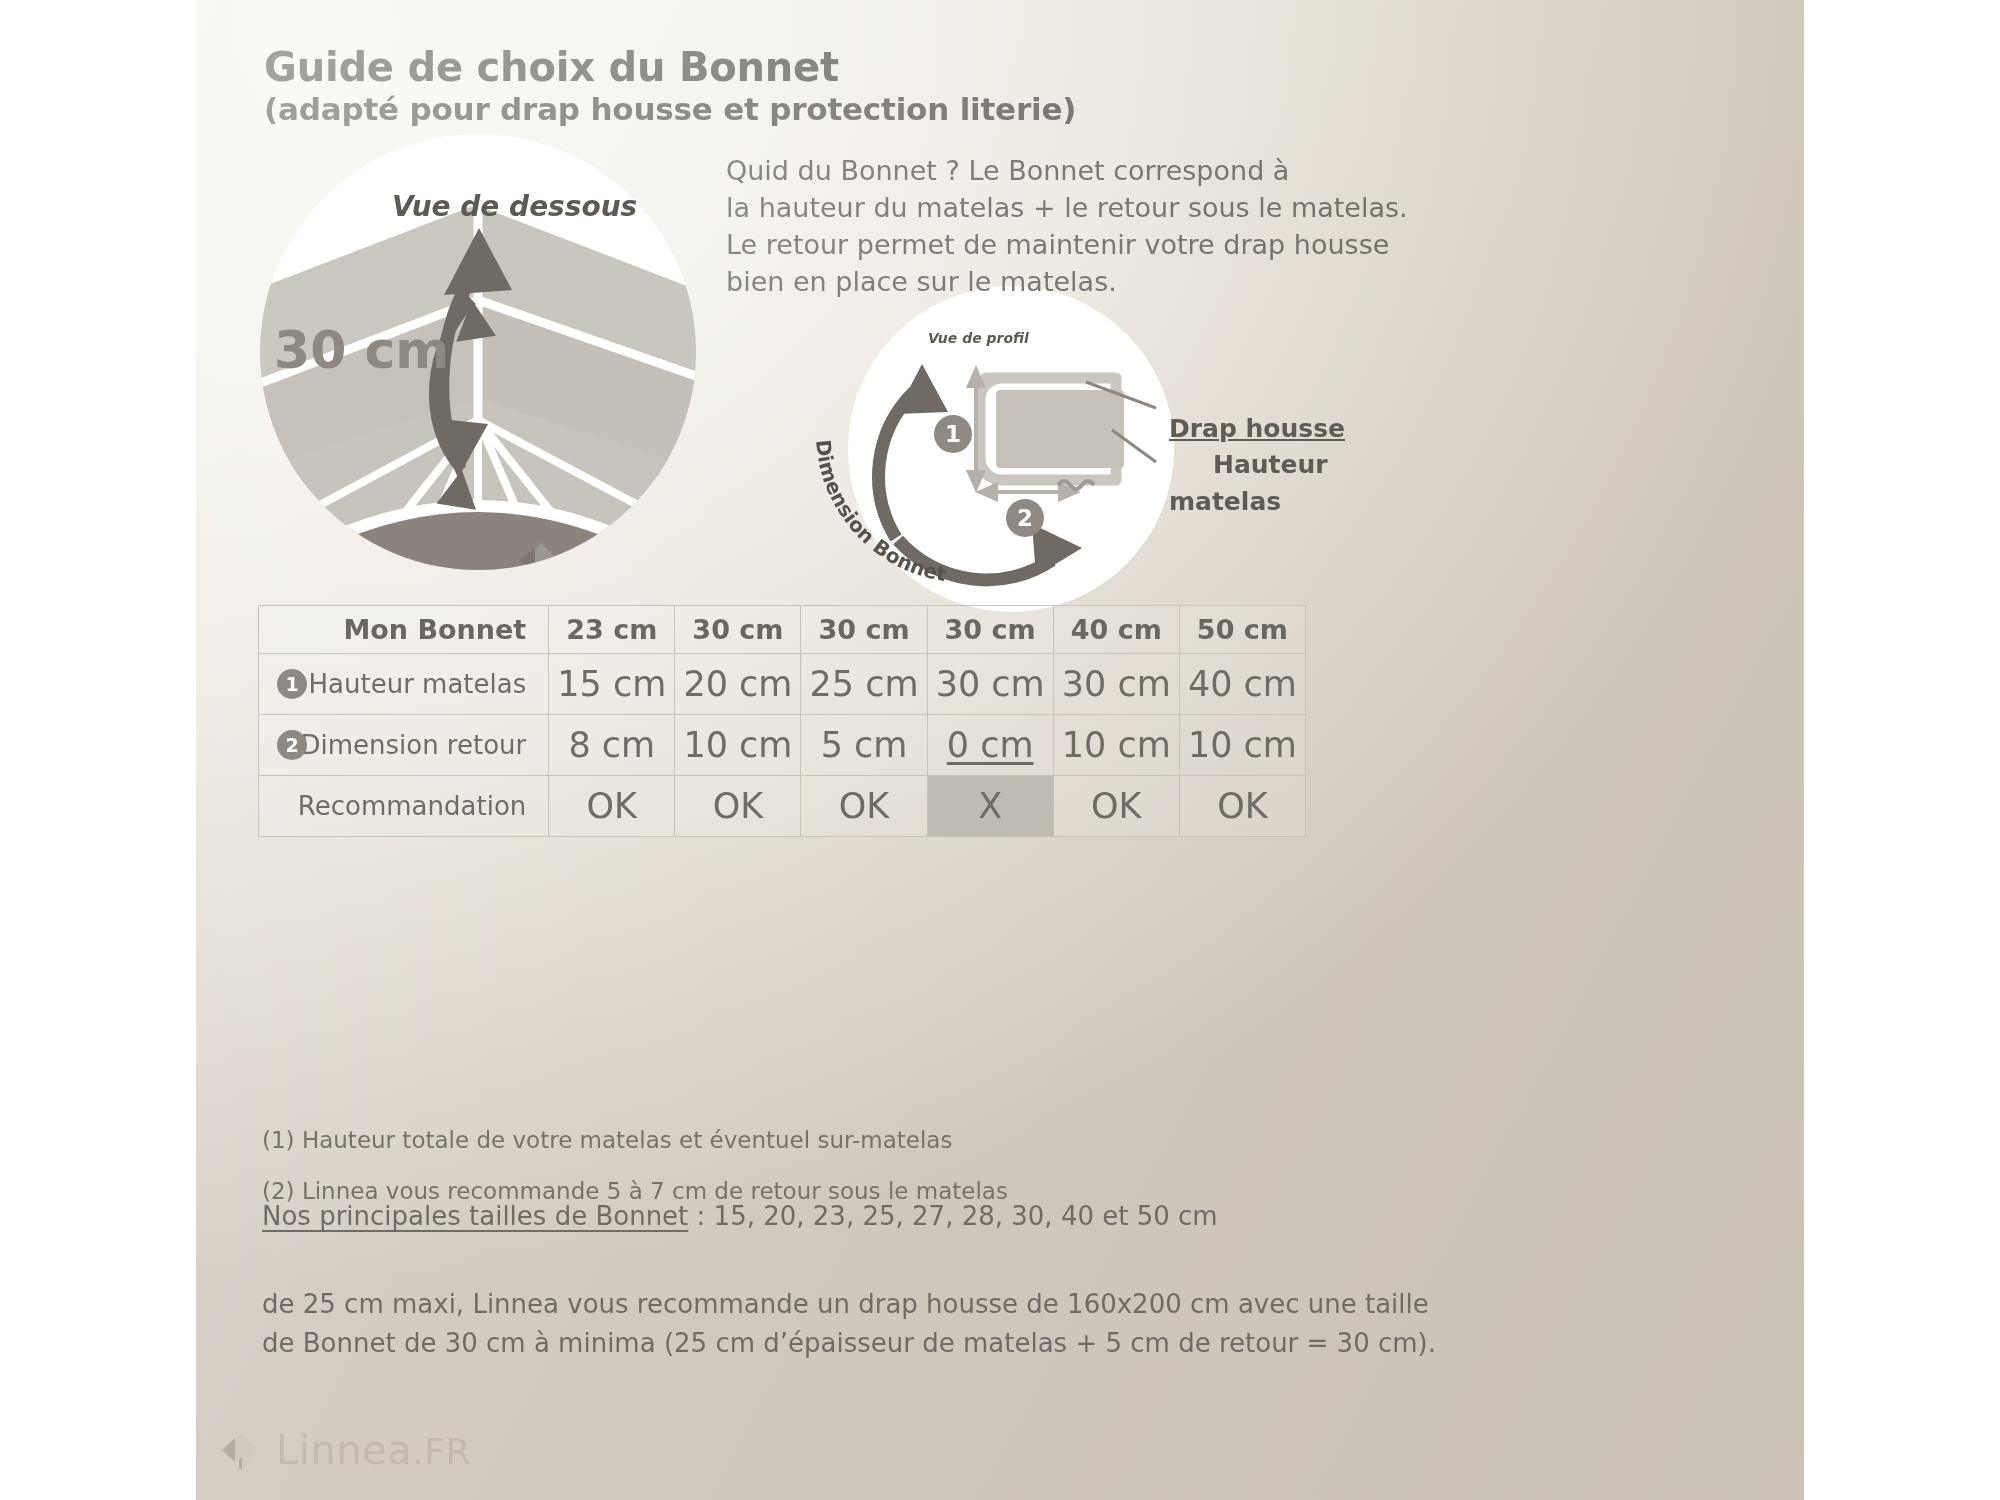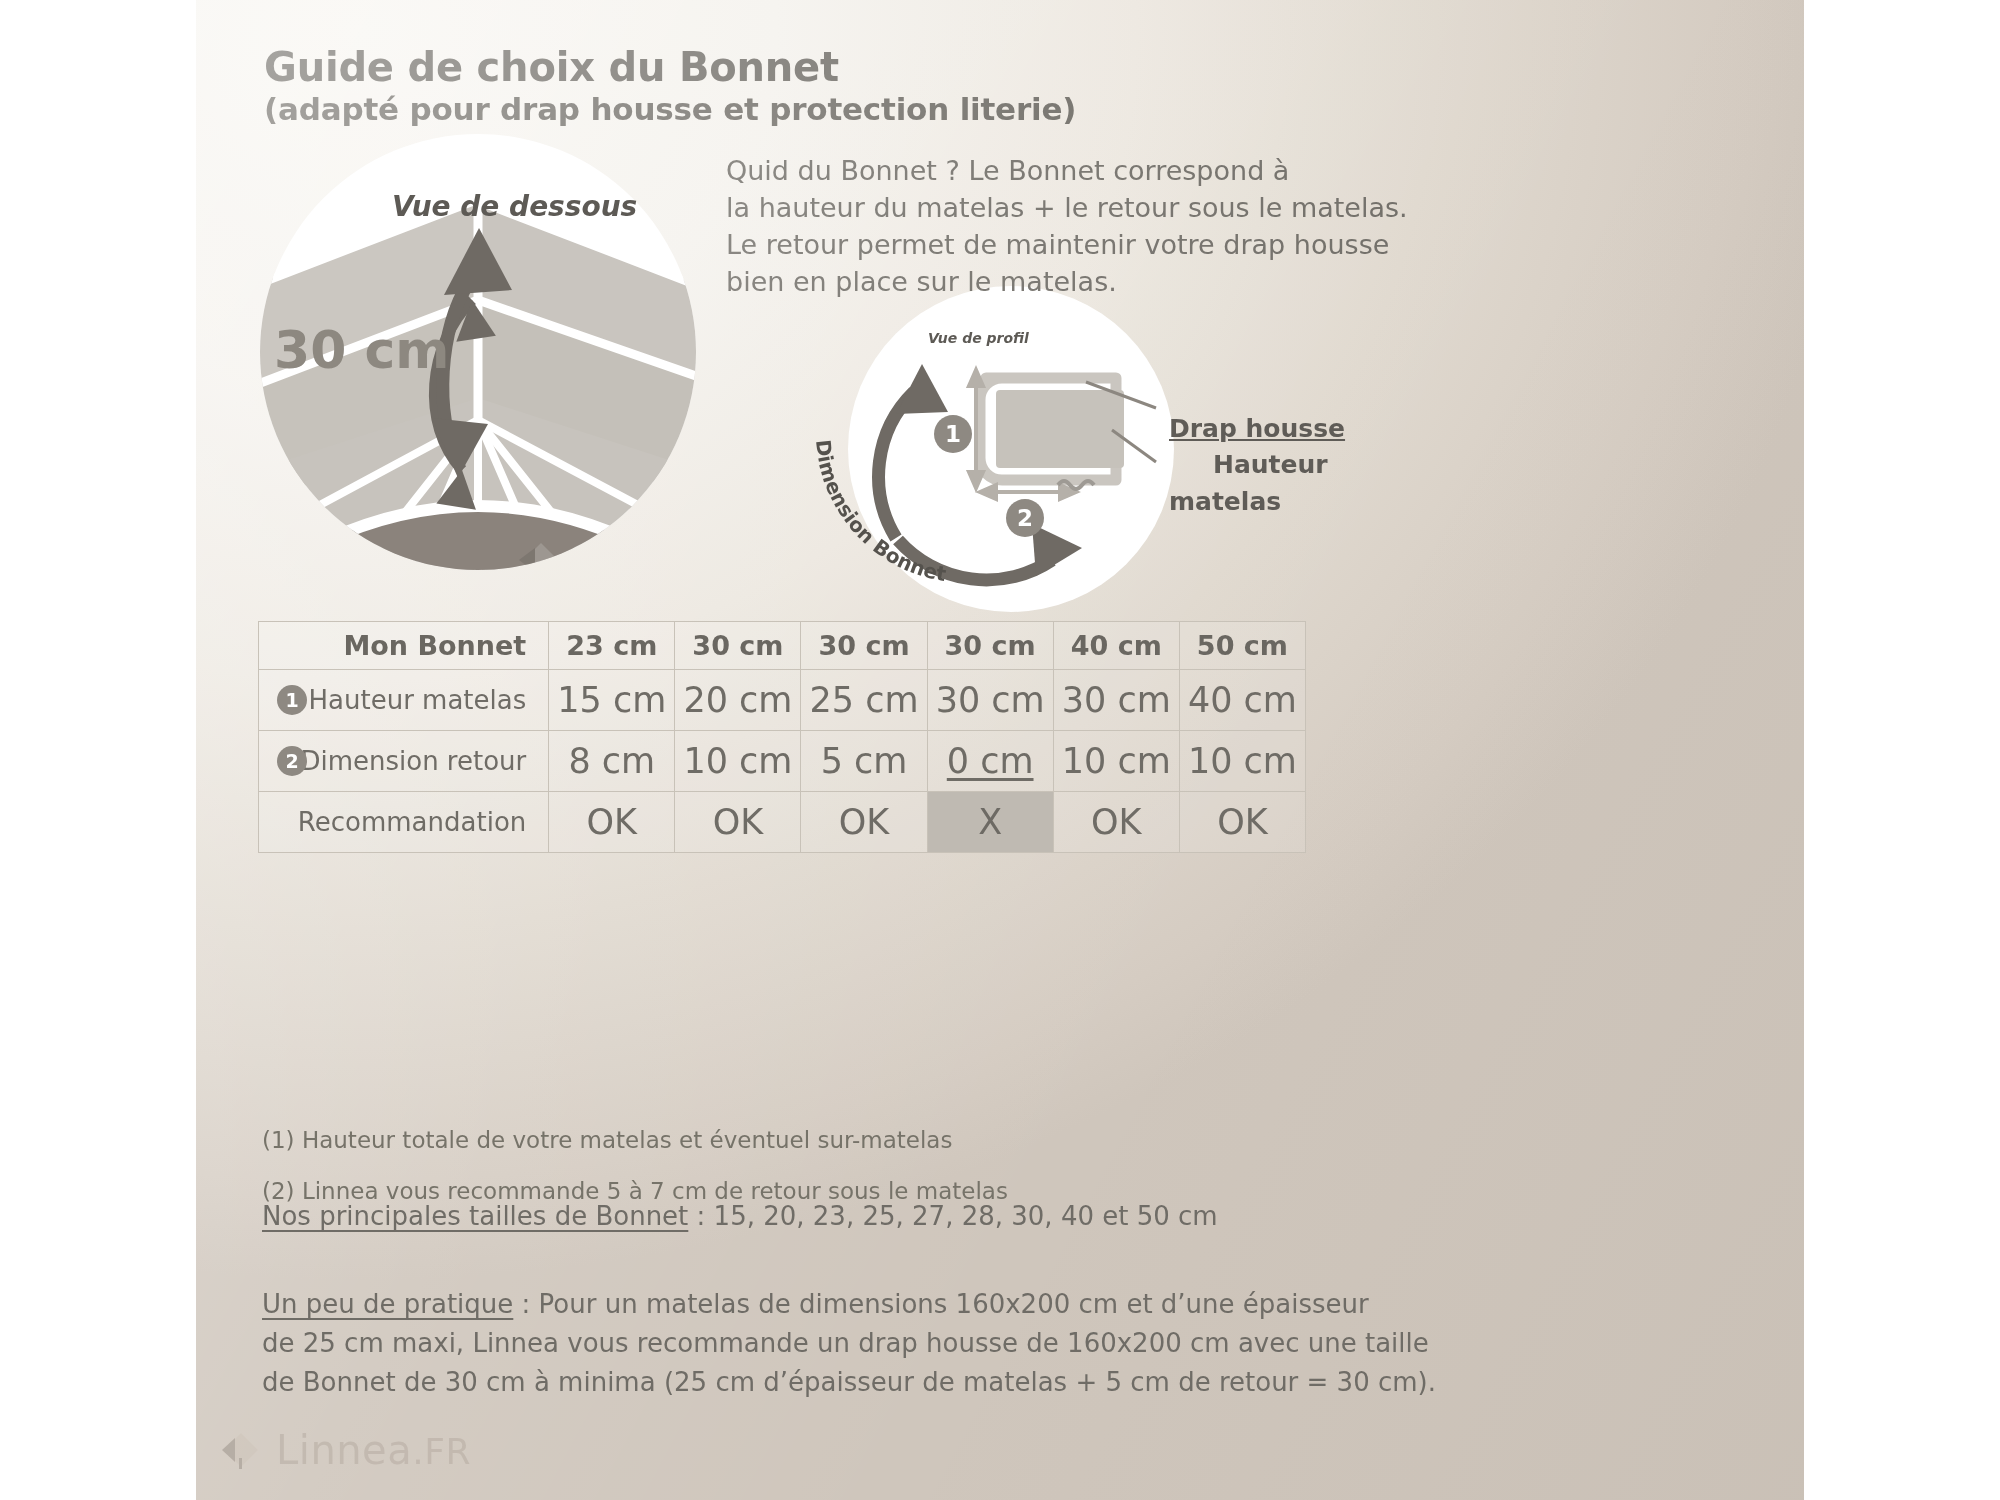--- a/index.html
+++ b/index.html
@@ -88,21 +88,21 @@
   .callout{
     position:absolute;font-size:25px;font-weight:bold;color:#5f5c57;
     white-space:nowrap;z-index:14;
   }
   #lbl-drap{left:973px;top:414px;text-decoration:underline;}
   #lbl-haut1{left:973px;top:450px;margin-left:44px;}
   #lbl-haut2{left:973px;top:487px;}
 
   
   .table-wrap{
-    position:absolute;left:62px;top:621px;width:1048px;height:232px;z-index:15;
+    position:absolute;left:62px;top:605px;width:1048px;height:232px;z-index:15;
   }
   table{
     border-collapse:collapse;width:1048px;height:232px;
     table-layout:fixed;
   }
   table td{
     border:1px solid #c8c2b8;
     color:#6f6c66;
     font-size:35px;
     text-align:center;
@@ -354,21 +354,20 @@
       </table>
     </div>
 
     <div class="fn" id="fn1">(1) Hauteur totale de votre matelas et éventuel sur-matelas</div>
     <div class="fn" id="fn2">(2) Linnea vous recommande 5 à 7 cm de retour sous le matelas</div>
 
     <div class="note" id="note-tailles">
       <span class="uline">Nos principales tailles de Bonnet</span><span> : 15, 20, 23, 25, 27, 28, 30, 40 et 50 cm</span>
     </div>
     <div class="note" id="note-prat">
-      <div><span class="uline">Un peu de pratique</span><span> : Pour un matelas de dimensions 160x200 cm et d’une épaisseur</span></div>
       <div>de 25 cm maxi, Linnea vous recommande un drap housse de 160x200 cm avec une taille</div>
       <div>de Bonnet de 30 cm à minima (25 cm d’épaisseur de matelas + 5 cm de retour = 30 cm).</div>
     </div>
 
     <div class="logo">
       <svg width="46" height="46" viewBox="0 0 46 46">
         <polygon points="23,6 40,23 23,40 6,23" fill="#cfc5bb"></polygon>
         <polygon points="17,11 17,35 4,23" fill="#9d948b"></polygon>
         <rect x="21" y="31" width="3" height="11" fill="#9d948b"></rect>
       </svg>

